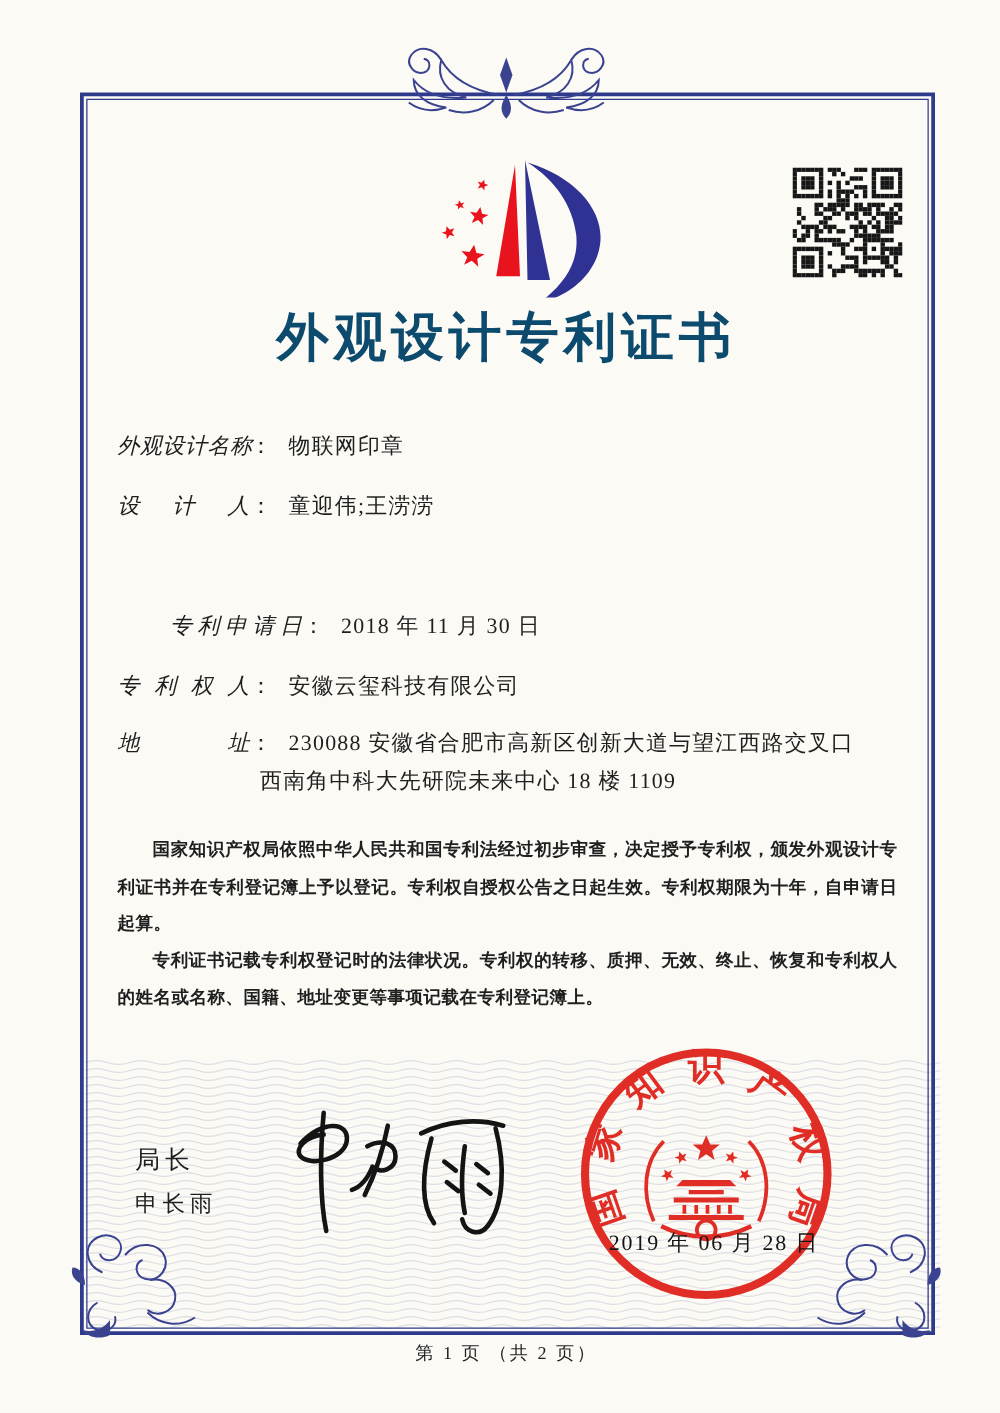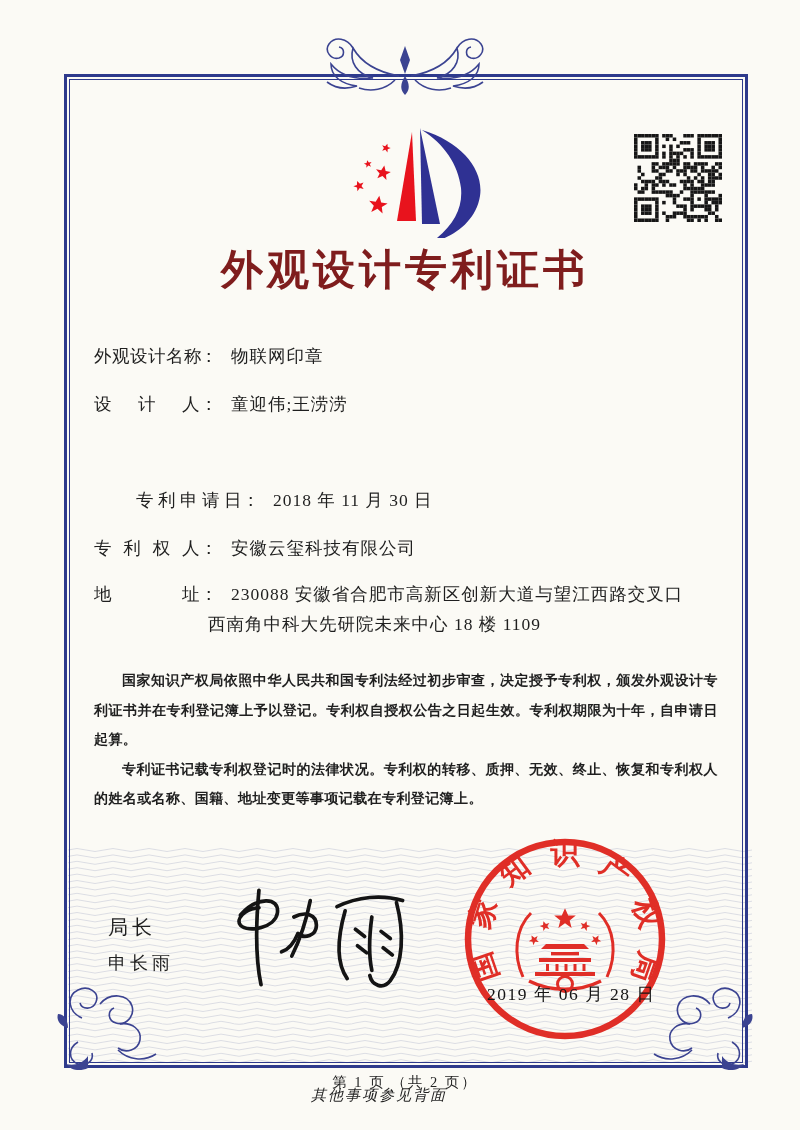--- a/index.html
+++ b/index.html
@@ -20,24 +20,24 @@
   .b-outer{position:absolute;left:64px;top:74px;width:678px;height:988px;border:3px solid #2e3a8c;z-index:1;}
   .b-inner{position:absolute;left:2px;top:2px;right:2px;bottom:2px;border:1px solid #2e3a8c;}
 
   .cert-no{position:absolute;left:92px;top:118px;font-size:17px;letter-spacing:3px;z-index:2;}
 
   .logo-svg{position:absolute;left:350px;top:124px;width:150px;height:114px;z-index:2;}
   .qr-box{position:absolute;left:634px;top:134px;width:88px;height:88px;z-index:2;}
   .qr-box svg{width:88px;height:88px;display:block;}
 
   .title{position:absolute;left:64px;top:242px;width:682px;margin:0;text-align:center;
-         font-size:42px;font-weight:700;letter-spacing:4px;z-index:2;color:#7f1d1d;}
+         font-size:42px;font-weight:700;letter-spacing:4px;z-index:2;color:#0c4a6e;}
 
   .field-row{position:absolute;left:94px;font-size:17.5px;z-index:2;white-space:nowrap;letter-spacing:.5px;}
-  .flabel{display:inline-block;width:106px;text-align:justify;text-align-last:justify;vertical-align:bottom;}
+  .flabel{display:inline-block;width:106px;text-align:justify;text-align-last:justify;vertical-align:bottom;font-style:italic;}
   .fcolon{display:inline-block;}
   .fvalue{display:inline-block;margin-left:8px;letter-spacing:1px;}
   .r1{top:344px;} .r2{top:392px;} .r3{top:440px;} .r4{top:488px;margin-left:42px;} .r5{top:536px;}
   .raddr{top:582px;} .addr2{position:absolute;left:208px;top:612px;font-size:17.5px;letter-spacing:1px;z-index:2;white-space:nowrap;}
   .rgrant{top:643px;}
   .grant2{position:absolute;left:308px;display:inline-block;}
   .flabel2{display:inline-block;width:100px;text-align:justify;text-align-last:justify;vertical-align:bottom;}
 
   .paras{position:absolute;left:94px;top:666px;width:624px;z-index:2;}
   .paras p{margin:0;font-size:14px;line-height:29.5px;text-align:justify;text-indent:2em;letter-spacing:.4px;font-weight:bold;}
@@ -535,15 +535,14 @@
       <rect x="-0.5" y="13" width="3" height="7"></rect>
         <rect x="8.5" y="13" width="3" height="7"></rect>
       <rect x="17.5" y="13" width="3" height="7"></rect>
       <rect x="-30" y="21" width="60" height="4"></rect>
       <circle cx="0" cy="33" r="7.5" fill="none" stroke="#df241c" stroke-width="3"></circle>
     </g>
   </svg>
   <div class="seal-date">2019 年 06 月 28 日</div>
 
   <div class="page-info">第 1 页 （共 2 页）</div>
-  <div class="back-note">其他事项参见背面</div>
 
 </div>
 
 </body></html>

